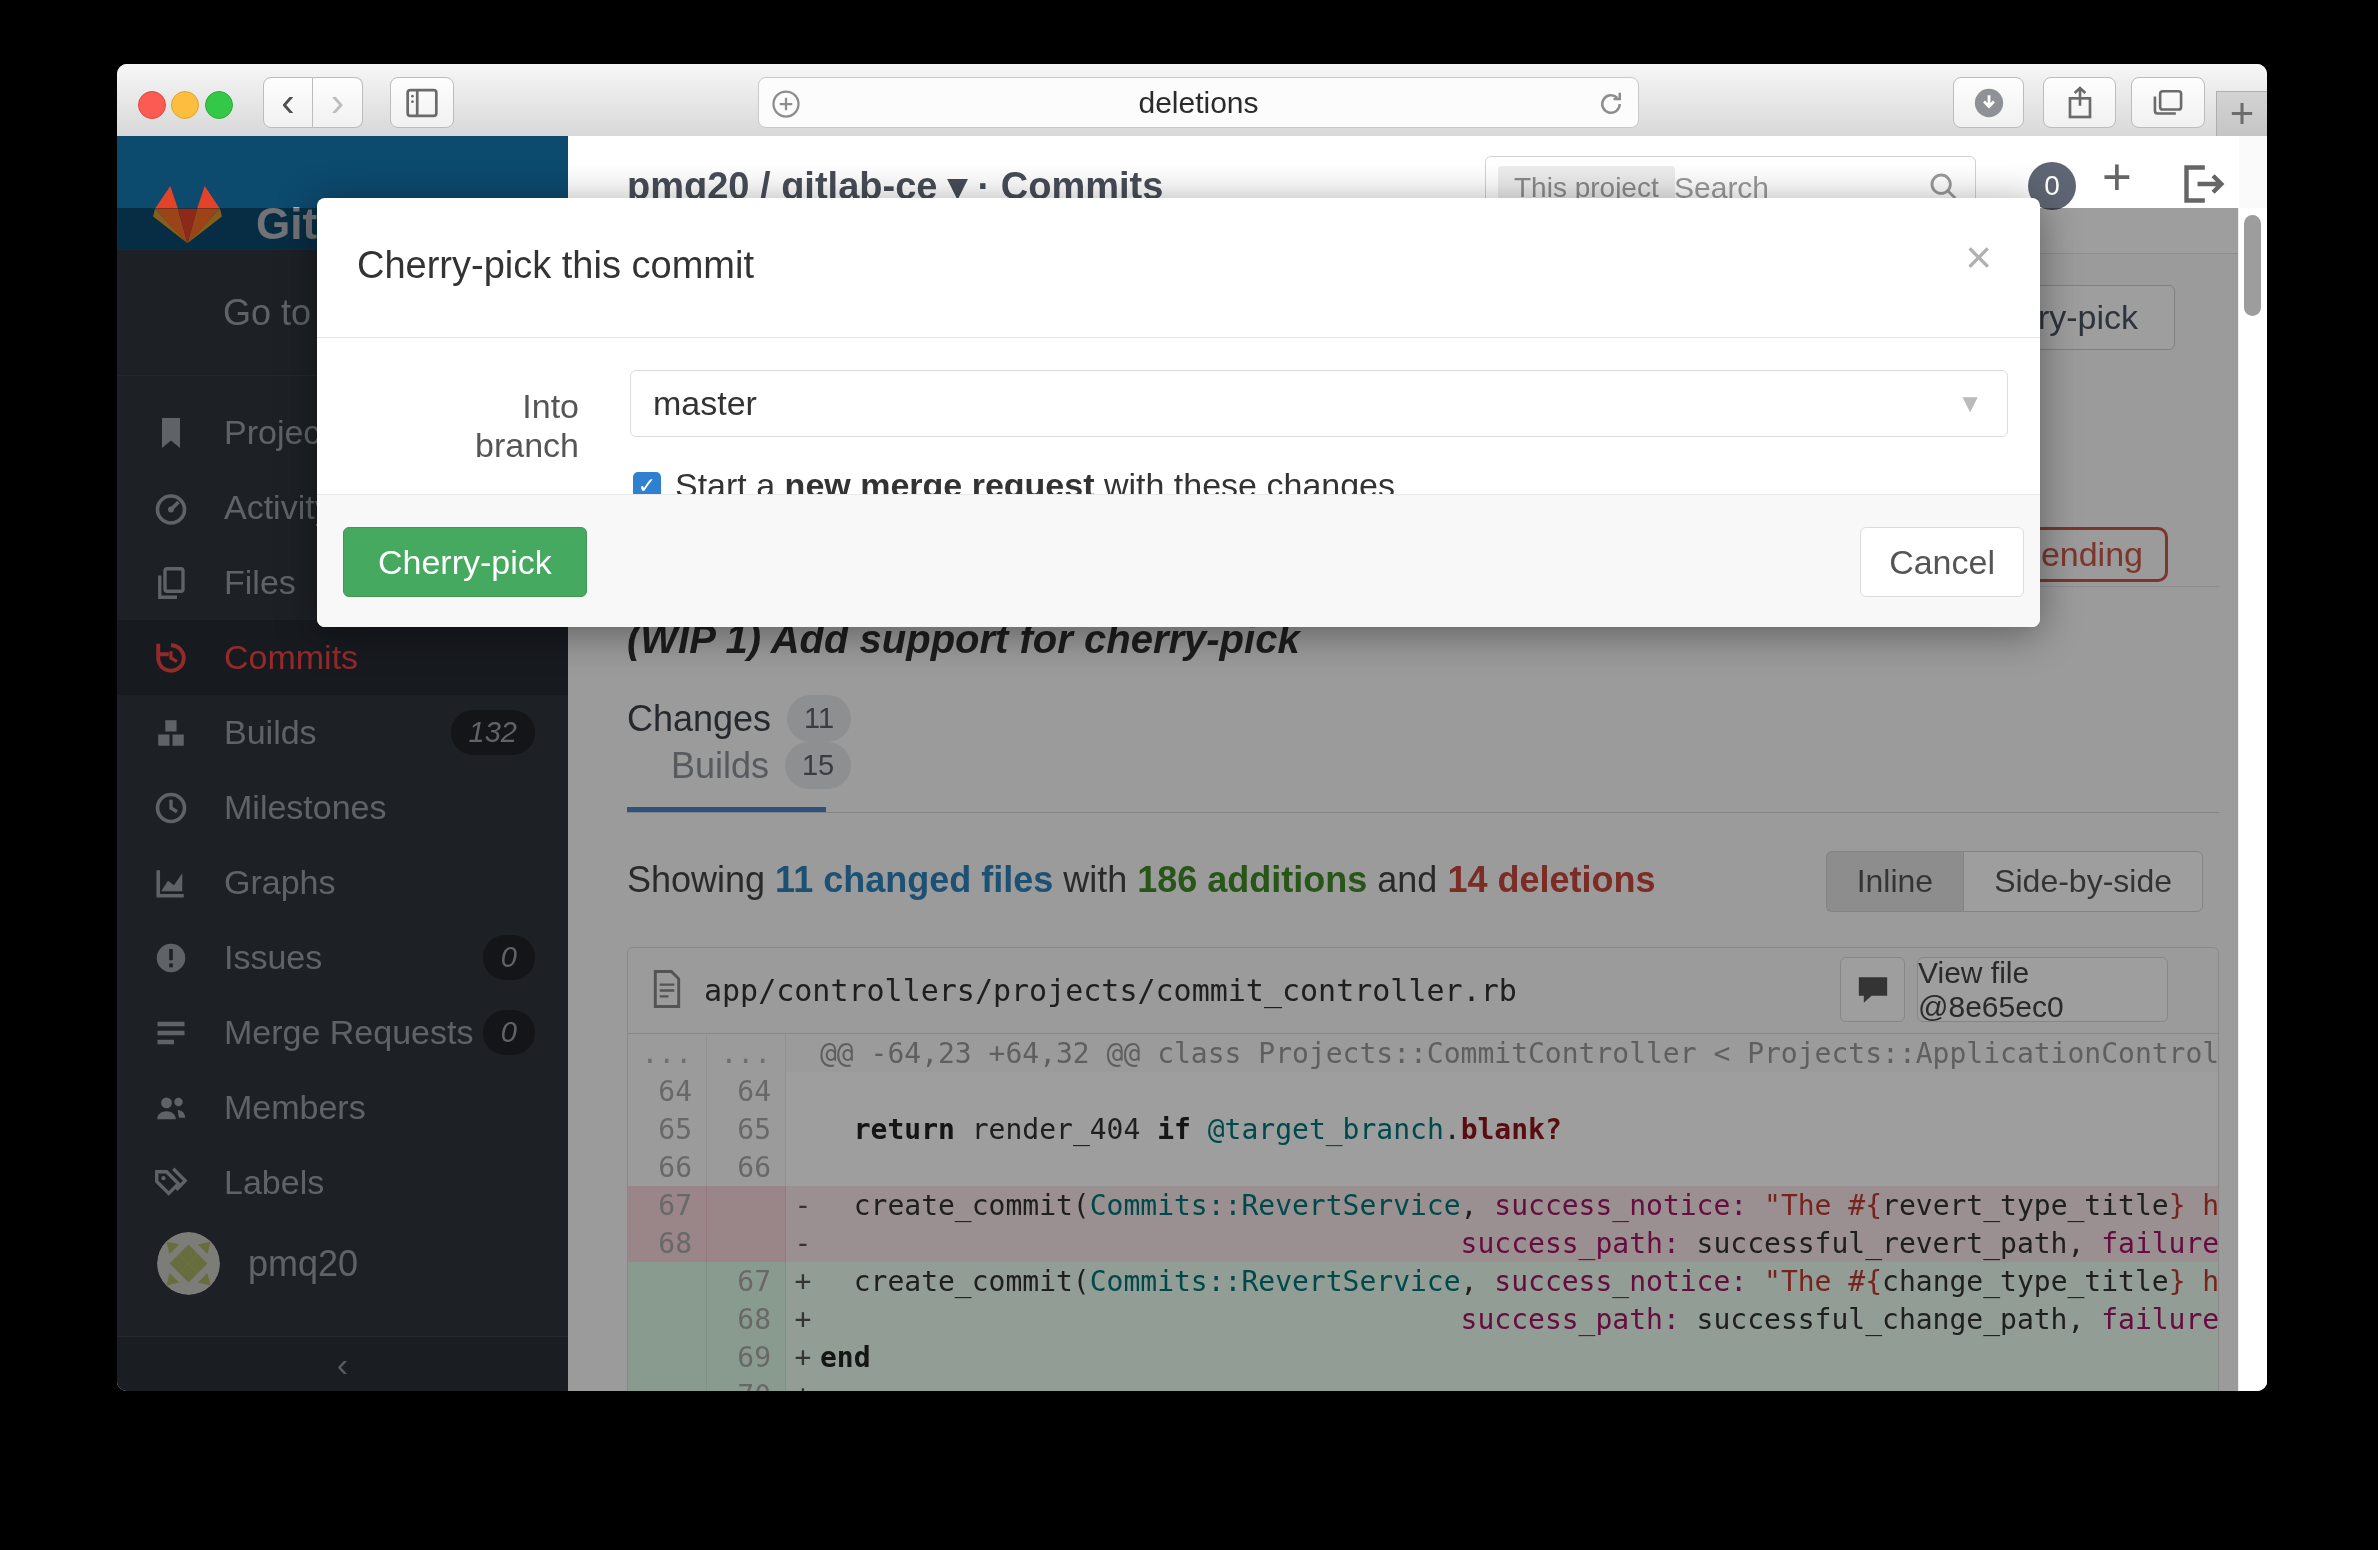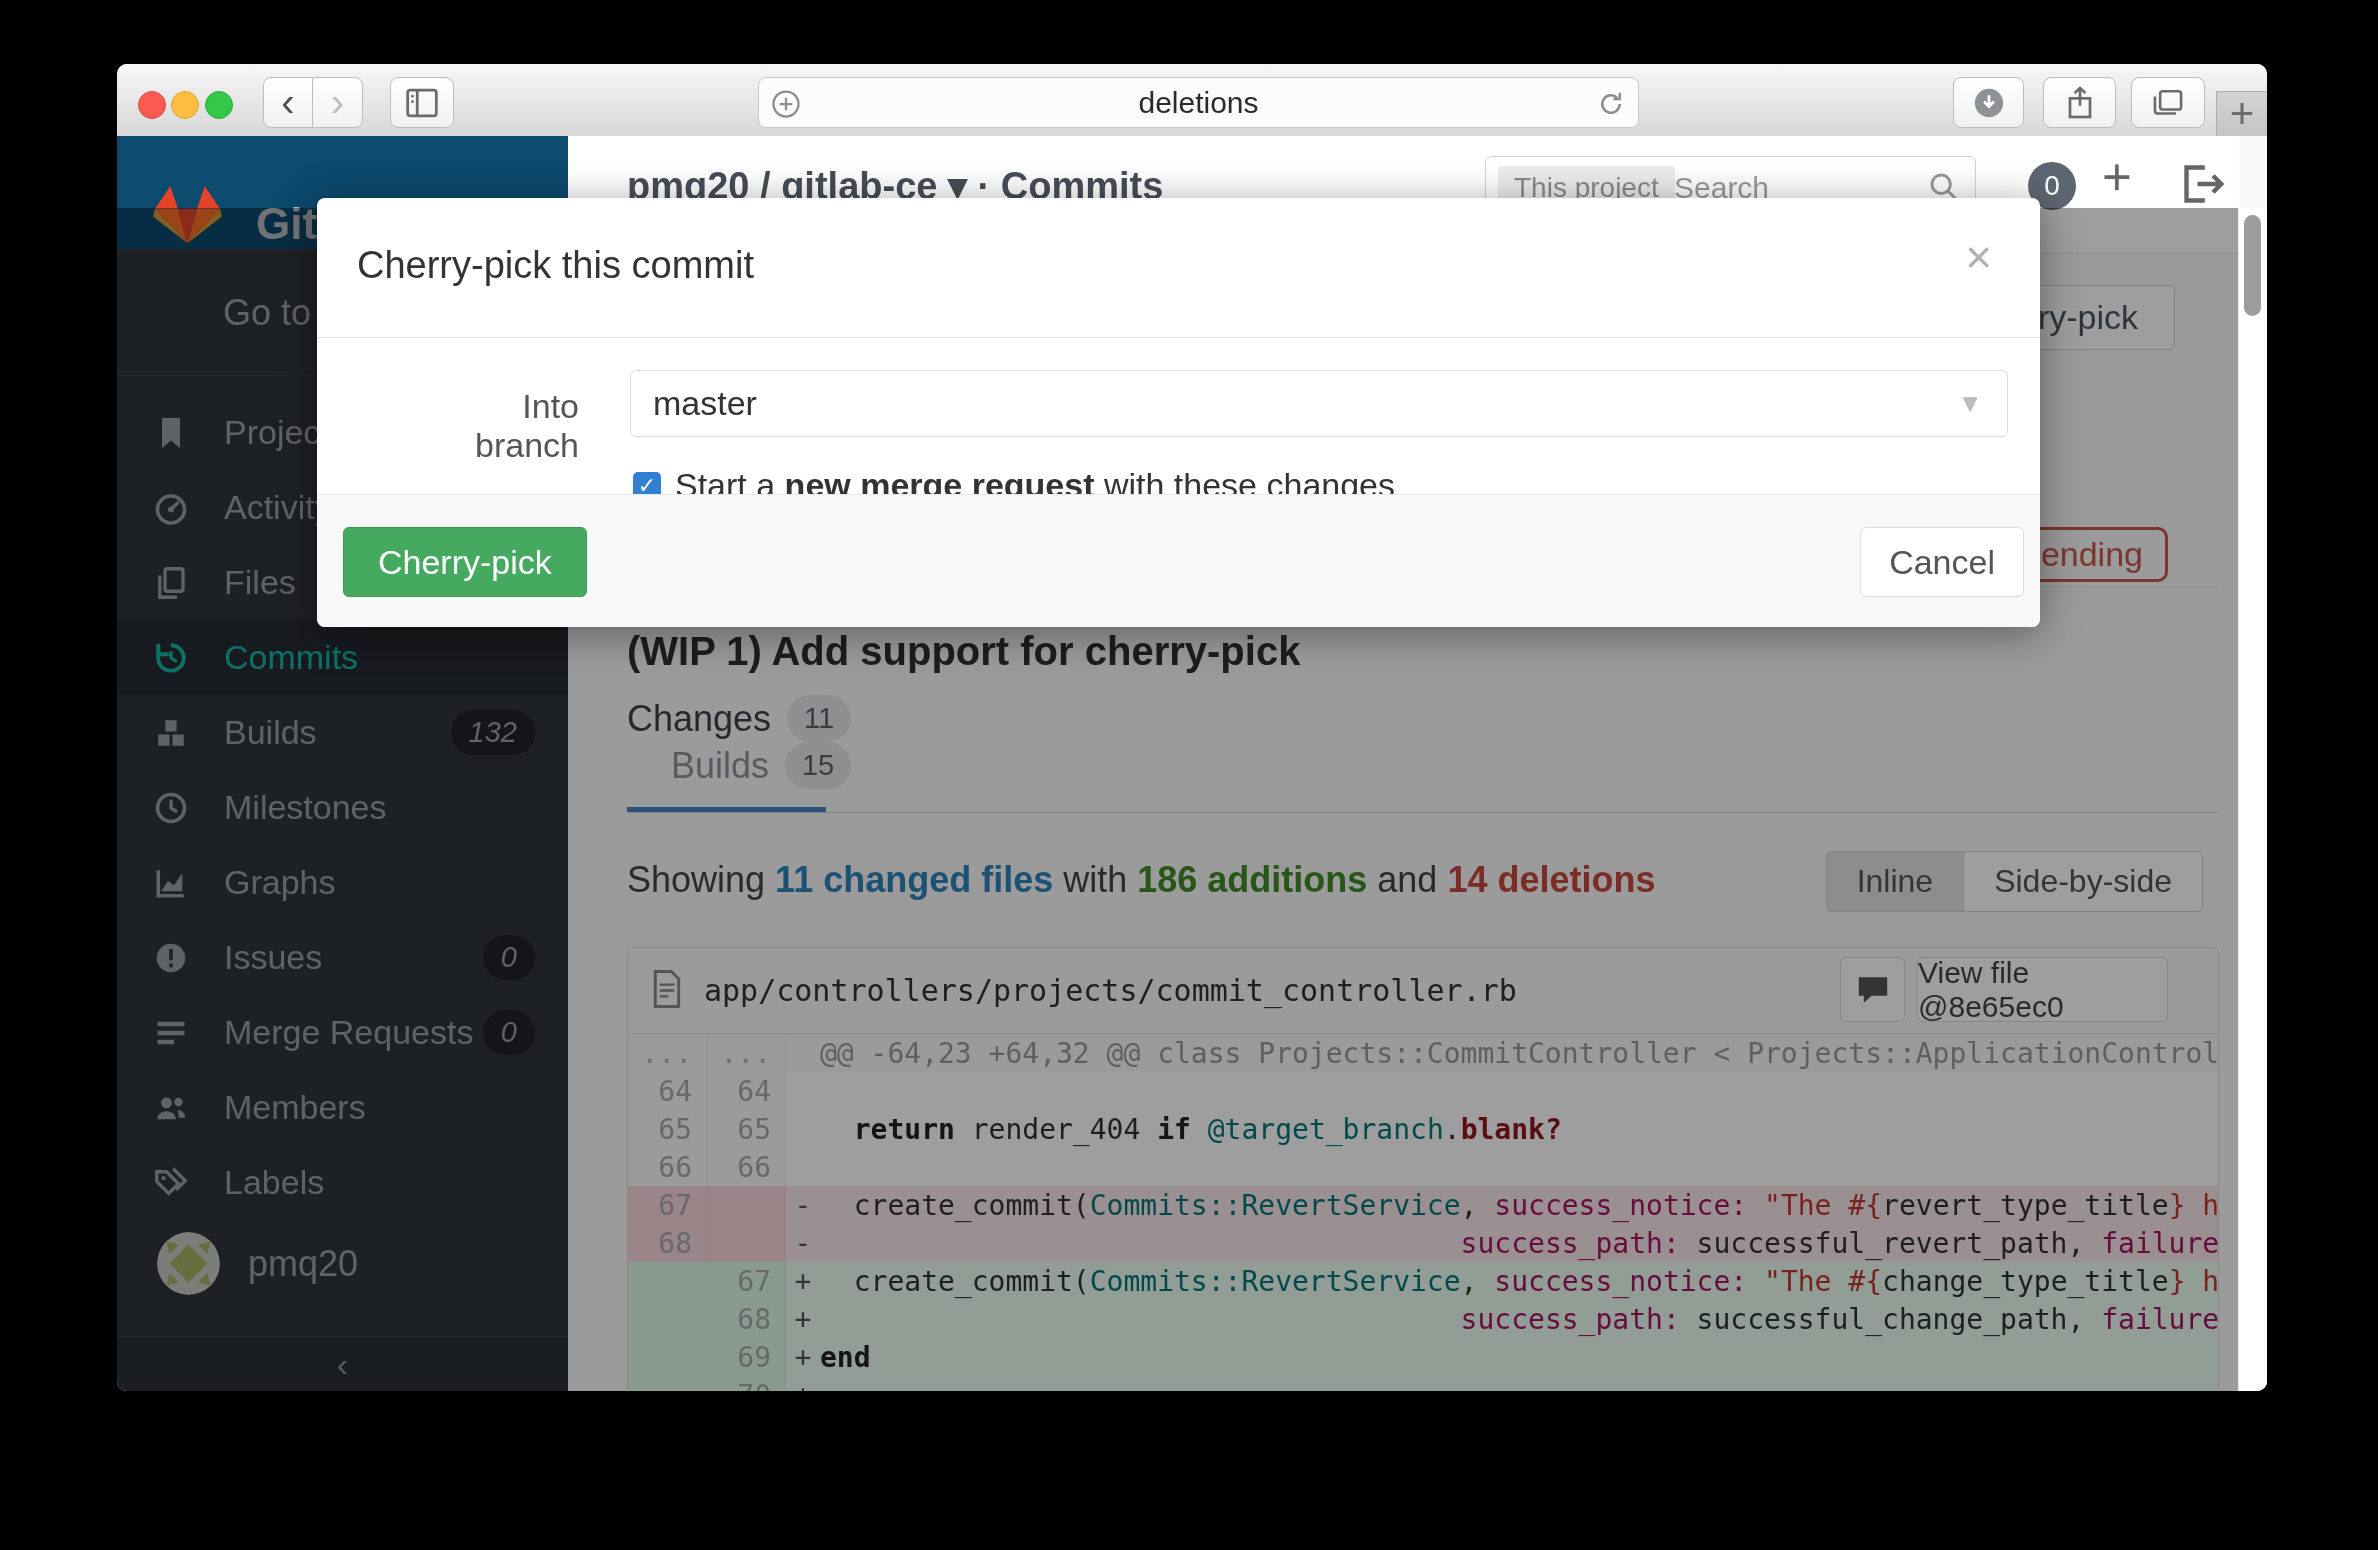--- a/index.html
+++ b/index.html
@@ -43,21 +43,21 @@
   
   .gl-sidebar{position:absolute;left:0;top:0;width:451px;bottom:0;background:#30353d;overflow:hidden;}
   .logo-row{position:absolute;left:0;top:0;right:0;height:113px;background:#0c4a6e;display:flex;align-items:flex-end;}
   .logo-row svg{margin-left:36px;}
   .logo-text{margin-left:34px;font-size:44px;font-weight:600;color:#b6bac1;}
   .back-row{position:absolute;left:0;top:113px;right:0;height:125px;border-top:1px solid #3a4048;
             border-bottom:1px solid #3a4048;display:flex;align-items:center;}
   .back-row span{margin-left:106px;font-size:36px;color:#9aa0a8;}
   .side-menu{position:absolute;left:0;top:259px;right:0;}
   .side-item{height:75px;display:flex;align-items:center;padding-left:36px;color:#9aa0a8;cursor:pointer;}
-  .side-item.active{background:#262a33;color:#14b8a6;}
+  .side-item.active{background:#262a33;color:#ef4444;}
   .side-item .sicon{width:36px;height:36px;flex:none;display:flex;align-items:center;justify-content:center;}
   .side-item .slabel{margin-left:35px;font-size:34px;}
   .side-item .sbadge{margin-left:auto;margin-right:33px;background:rgba(0,0,0,.35);color:#9aa0a8;
                      font-size:29px;padding:6px 18px;border-radius:22px;font-style:italic;}
   .user-row{position:absolute;left:0;top:1090px;right:0;height:75px;display:flex;align-items:center;}
   .user-row .avatar{margin-left:40px;width:63px;height:63px;border-radius:50%;overflow:hidden;flex:none;}
   .user-row .uname{margin-left:28px;font-size:36px;color:#9aa0a8;}
   .collapse-bar{position:absolute;left:0;bottom:0;right:0;height:54px;background:#2b3038;
                 border-top:1px solid #3d434c;display:flex;align-items:center;justify-content:center;
                 color:#8f959d;font-size:34px;cursor:pointer;}
@@ -77,21 +77,21 @@
               display:flex;align-items:center;justify-content:center;font-size:28px;}
   .plus-ic{left:1534px;font-size:51px;color:#666;top:12px;}
   .exit-ic{left:1611px;}
 
   .content{position:absolute;left:59px;top:117px;width:1592px;bottom:0;}
   .cp-top-btn{position:absolute;right:44px;top:32px;height:63px;padding:0 36px;border:1px solid #cfcfcf;
               border-radius:6px;background:#fff;display:flex;align-items:center;font-size:34px;color:#4a5560;}
   .build-badge{position:absolute;right:51px;top:274px;height:55px;padding:0 22px;border:3px solid #c75749;
                border-radius:10px;color:#c75749;font-size:34px;display:flex;align-items:center;box-sizing:border-box;}
   .hr1{position:absolute;left:0;right:0;top:333px;border-top:1px solid #e3e3e3;}
-  .commit-heading{position:absolute;left:0;top:376px;font-size:40px;font-weight:600;color:#2f2f2f;}
+  .commit-heading{position:absolute;left:0;top:364px;font-size:40px;font-weight:600;color:#2f2f2f;font-style:italic;}
   .tabs{position:absolute;left:0;top:442px;height:91px;display:flex;align-items:flex-end;flex-direction:column;}
   .tab{display:flex;align-items:center;margin-right:55px;font-size:36px;color:#8d939b;cursor:pointer;}
   .tab.active{color:#3c424a;font-weight:500;}
   .tab .pill{margin-left:16px;background:#e4e7ea;color:#5c616b;font-size:29px;padding:7px 17px;border-radius:26px;}
   .tab-underline{position:absolute;left:0;top:554px;width:199px;height:6px;background:#4a86c8;}
   .tab-hr{position:absolute;left:0;right:0;top:559px;border-top:1px solid #d6d6d6;}
   .showing{position:absolute;left:0;top:606px;font-size:36px;color:#454545;}
   .showing .lnk{color:#3084bb;font-weight:bold;}
   .showing .add{color:#418a27;font-weight:bold;}
   .showing .del{color:#c7473d;font-weight:bold;}

